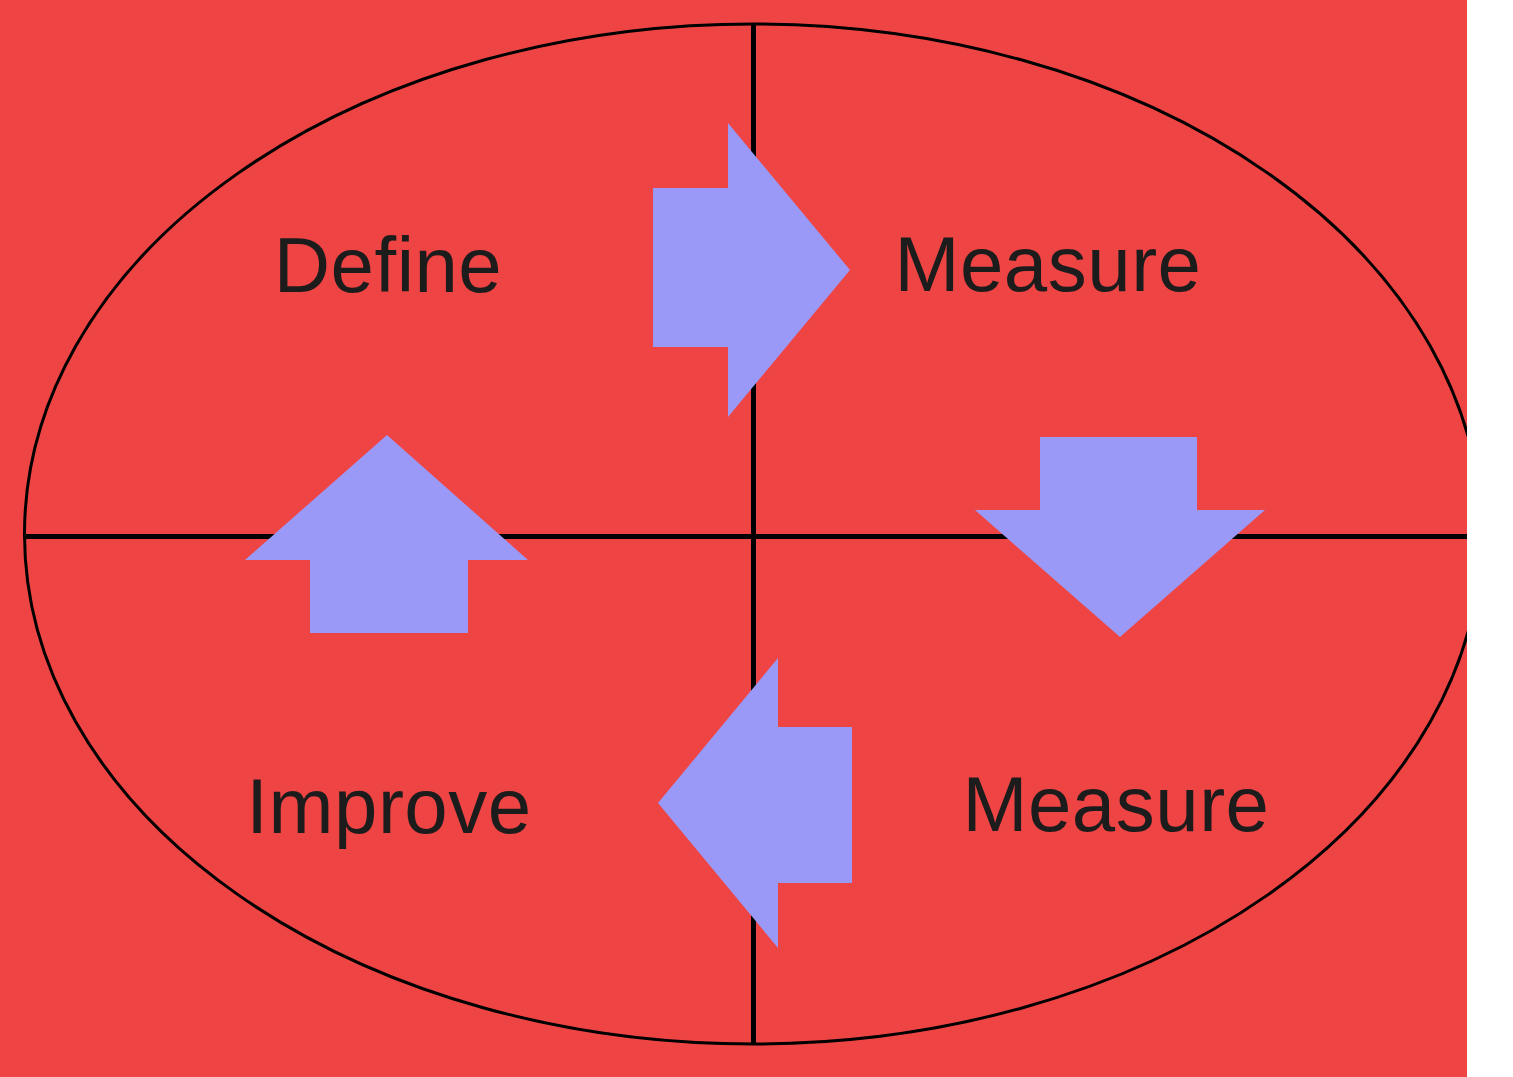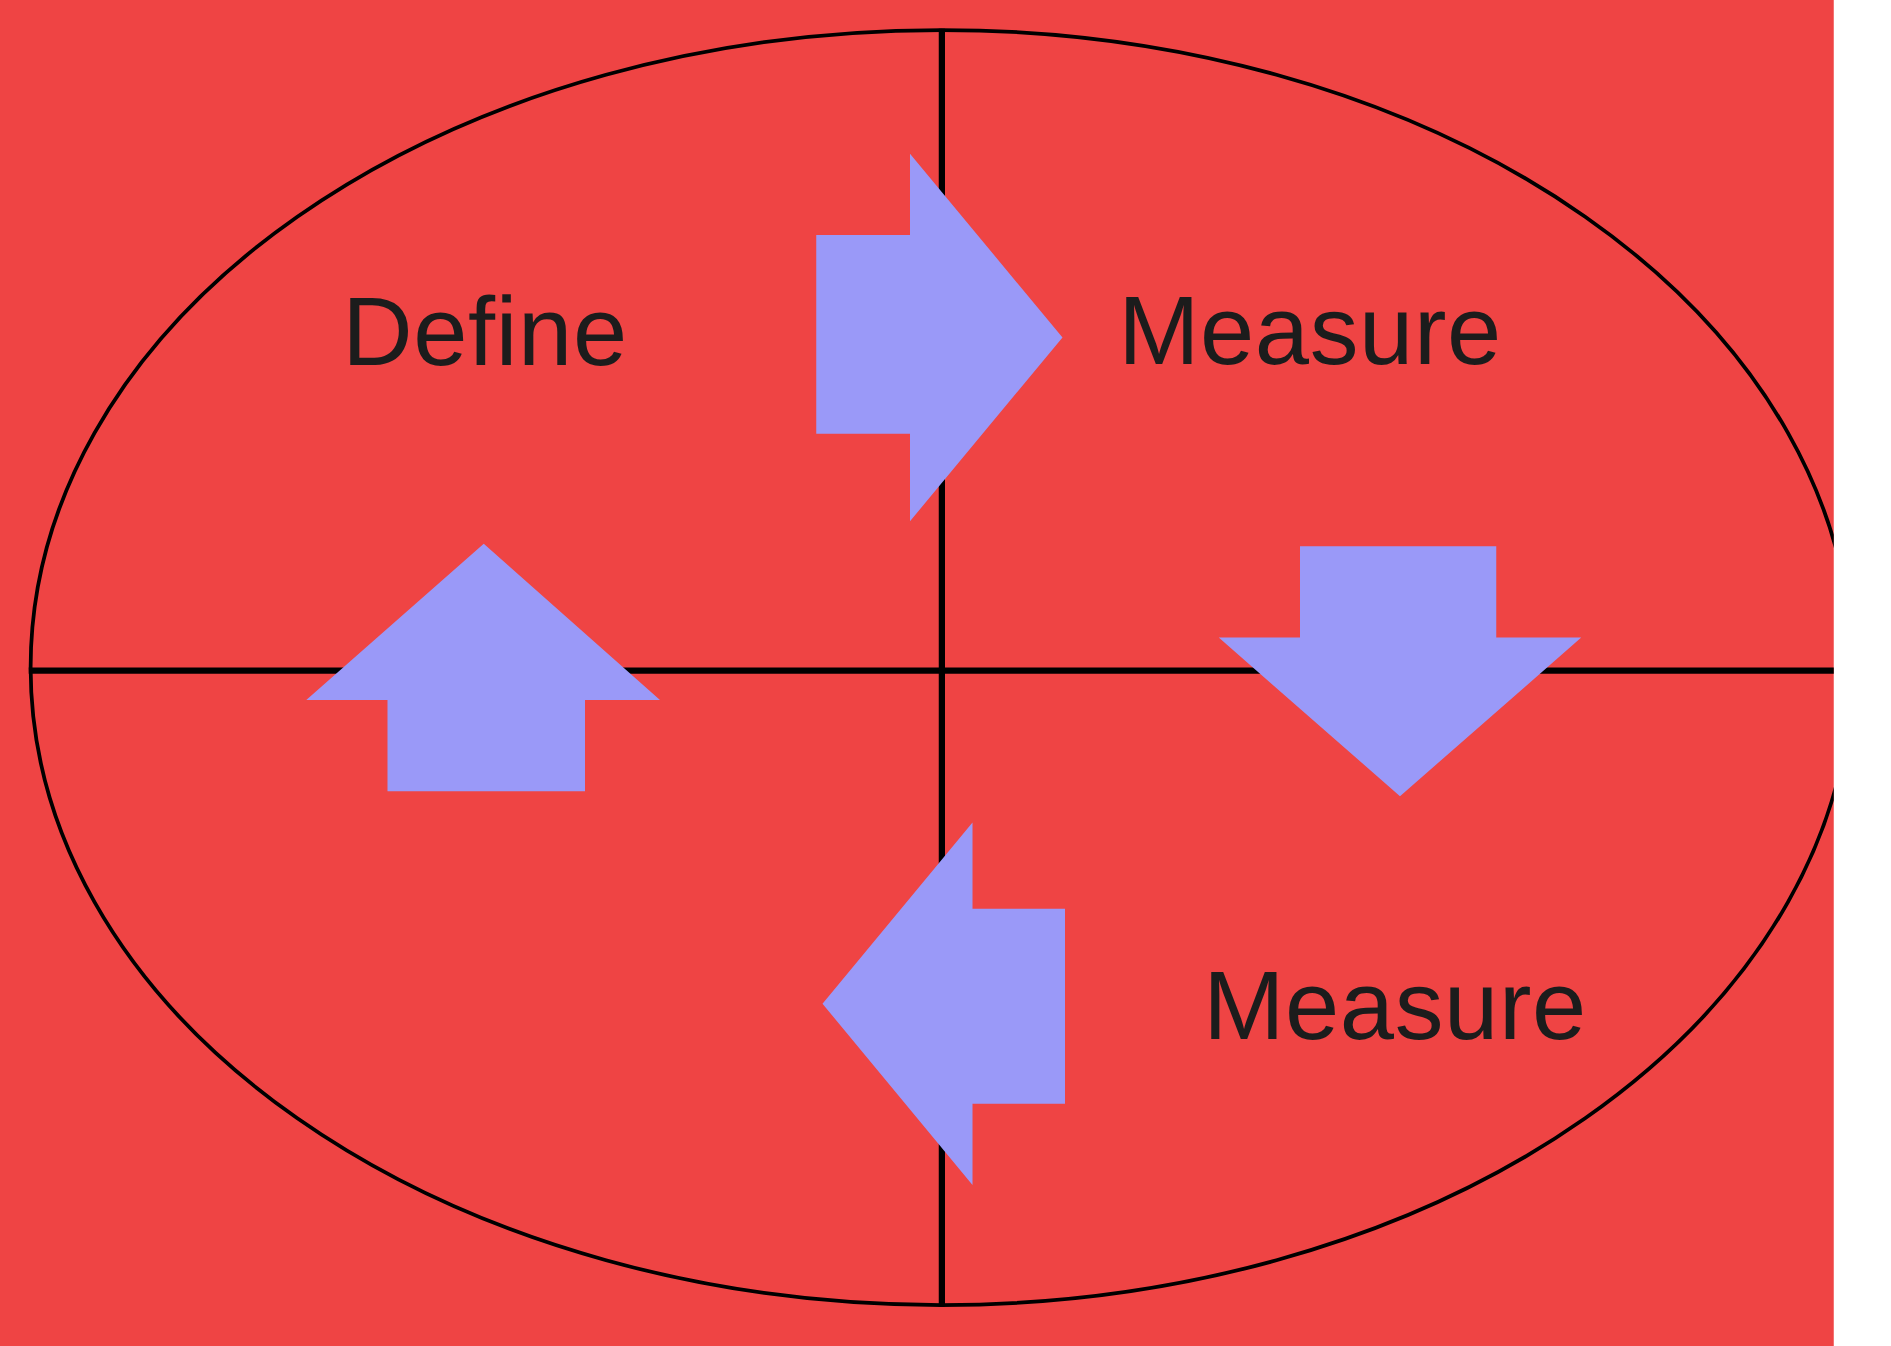--- a/index.html
+++ b/index.html
@@ -55,14 +55,15 @@
 
     <polygon points="310,633 310,560 245,560 387,435 528,560 468,560 468,633" fill="#9a99f8"></polygon>
   </svg>
 
   <div class="quadrant-label label-define">Define</div>
 
   <div class="quadrant-label label-measure">Measure</div>
 
   <div class="quadrant-label label-analyse">Measure</div>
 
+  <div class="quadrant-label label-improve">Improve</div>
 
 </div>
 
 </body></html>

